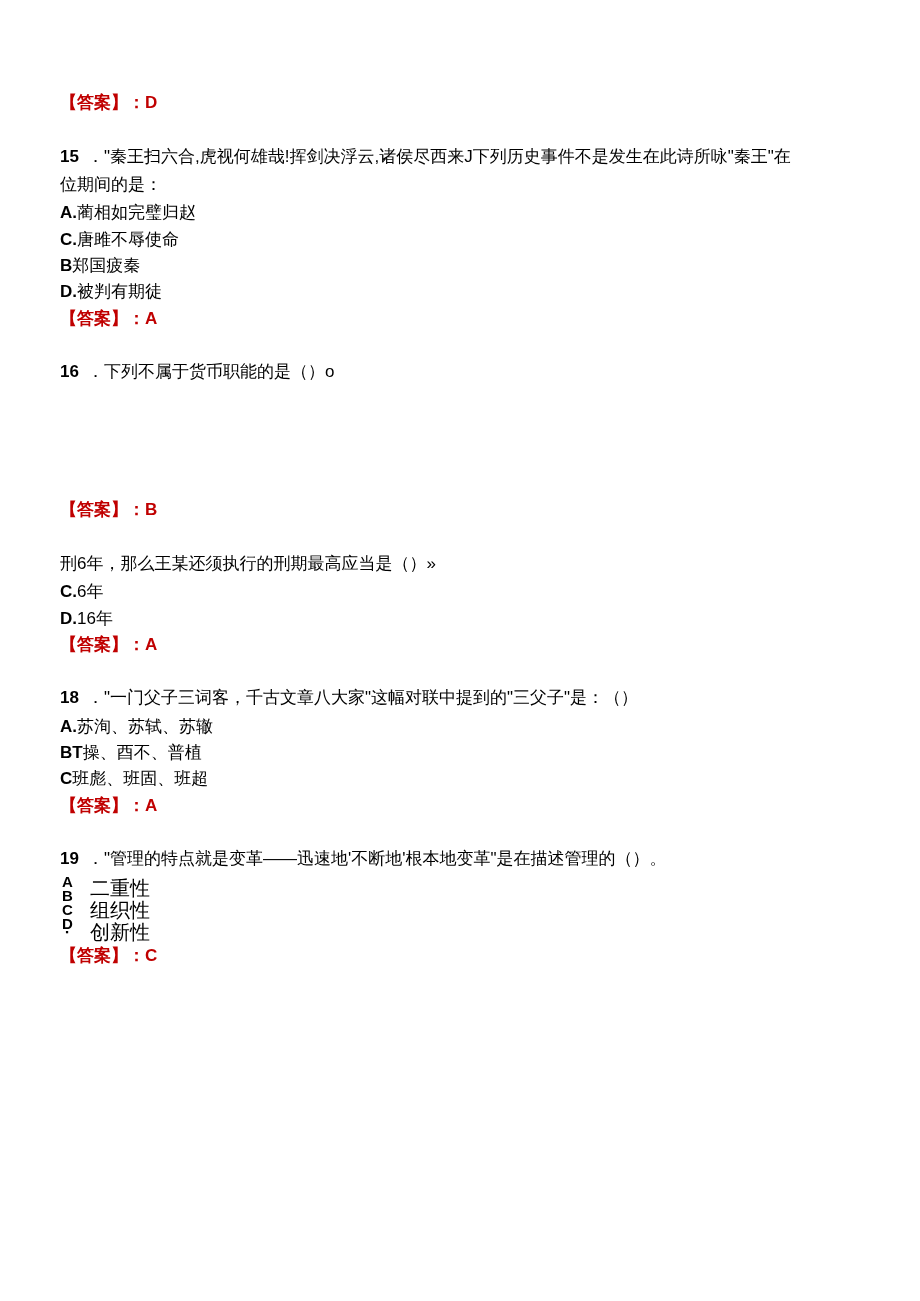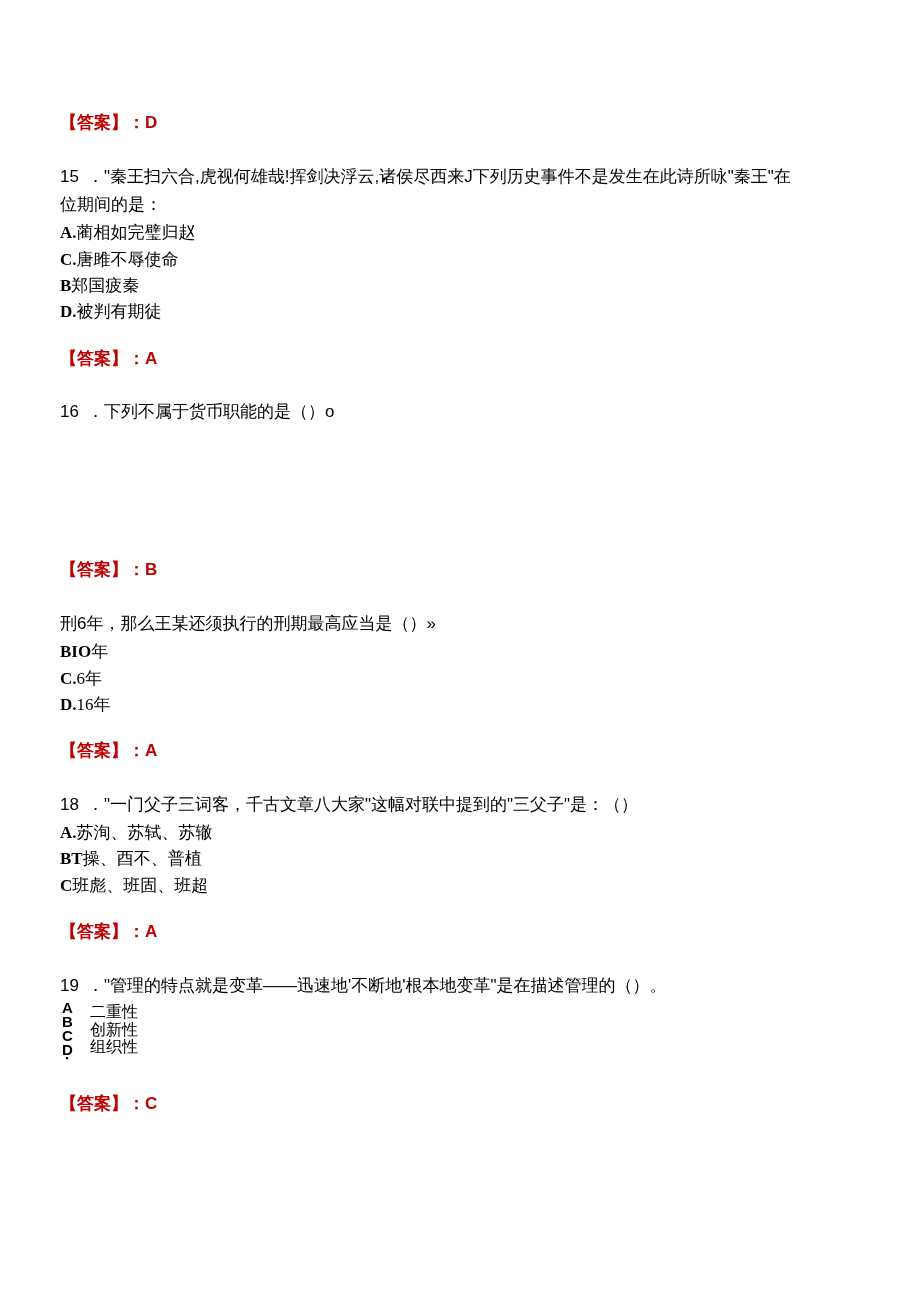--- a/index.html
+++ b/index.html
@@ -13,42 +13,40 @@
       width: 920px;
       padding: 90px 60px 60px 60px;
       font-size: 17px;
       line-height: 1.5;
       color: #000;
     }
     .answer-line {
       color: #c00000;
       font-weight: bold;
       margin-bottom: 28px;
-      margin-top: 20px;
     }
     .answer-line .label {
       color: #c00000;
     }
     .answer-line .value {
       color: #c00000;
     }
     .question-block {
       margin-bottom: 0px;
     }
     .question-text {
       margin-bottom: 2px;
       line-height: 1.55;
     }
     .question-num {
-      font-weight: normal;
+      font-weight: bold;
       margin-right: 8px;
     }
     .option {
       line-height: 1.55;
-      font-family: Liberation Serif, serif;
     }
     .option-label {
       font-weight: bold;
     }
     .spacer {
       height: 110px;
     }
     .stacked-options {
       position: relative;
       margin-left: 30px;
@@ -60,21 +58,21 @@
       top: -4px;
       writing-mode: vertical-rl;
       text-orientation: upright;
       font-weight: bold;
       font-size: 15px;
       letter-spacing: -3px;
       line-height: 1;
     }
     .stacked-line {
       line-height: 1.1;
-      font-size: 16px;
+      font-size: 20px;
     }
   </style>
 </head>
 <body>
 
 <div class="answer-line">
   <span class="label">【答案】：</span><span class="value">D</span>
 </div>
 
 <div class="question-block">
@@ -99,21 +97,20 @@
 </div>
 
 <div class="spacer"></div>
 
 <div class="answer-line">
   <span class="label">【答案】：</span><span class="value">B</span>
 </div>
 
 <div class="question-block">
   <div class="question-text">刑6年，那么王某还须执行的刑期最高应当是（）»</div>
-  <div class="option"><span class="option-label">BIO</span><span>年</span></div>
   <div class="option"><span class="option-label">C.</span><span>6年</span></div>
   <div class="option"><span class="option-label">D.</span><span>16年</span></div>
 </div>
 
 <div class="answer-line">
   <span class="label">【答案】：</span><span class="value">A</span>
 </div>
 
 <div class="question-block">
   <div class="question-text">
@@ -128,20 +125,20 @@
   <span class="label">【答案】：</span><span class="value">A</span>
 </div>
 
 <div class="question-block">
   <div class="question-text">
     <span class="question-num">19</span><span>．</span><span>"管理的特点就是变革——迅速地'不断地'根本地变革"是在描述管理的（）。</span>
   </div>
   <div class="stacked-options">
     <div class="stacked-labels">ABCD．</div>
     <div class="stacked-line">二重性</div>
+    <div class="stacked-line">组织性</div>
     <div class="stacked-line">创新性</div>
-    <div class="stacked-line">组织性</div>
   </div>
 </div>
 
-<div class="answer-line" style="margin-top:35px;">
+<div class="answer-line" style="">
   <span class="label">【答案】：</span><span class="value">C</span>
 </div>
 
 </body></html>

